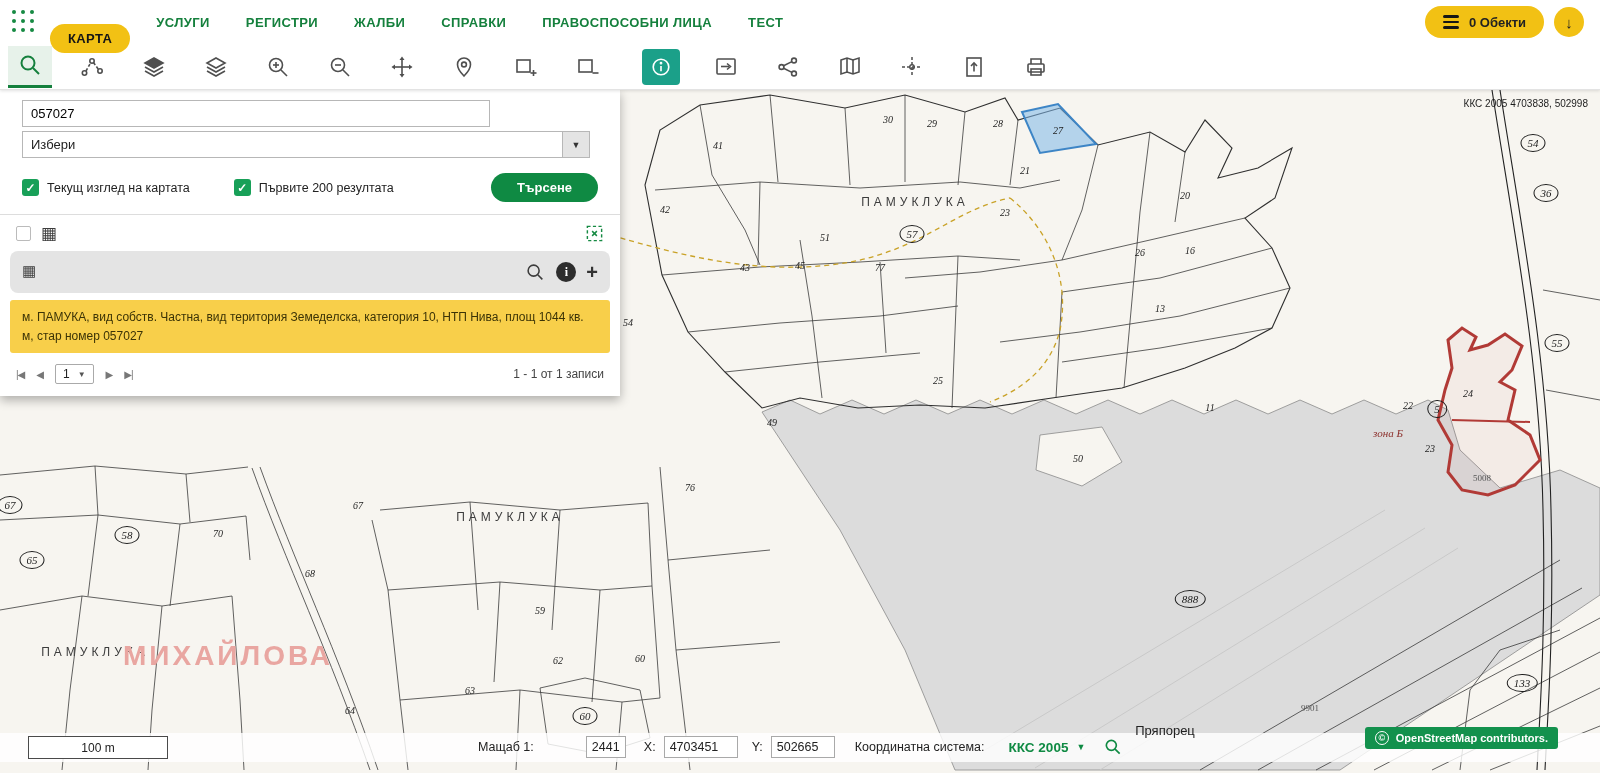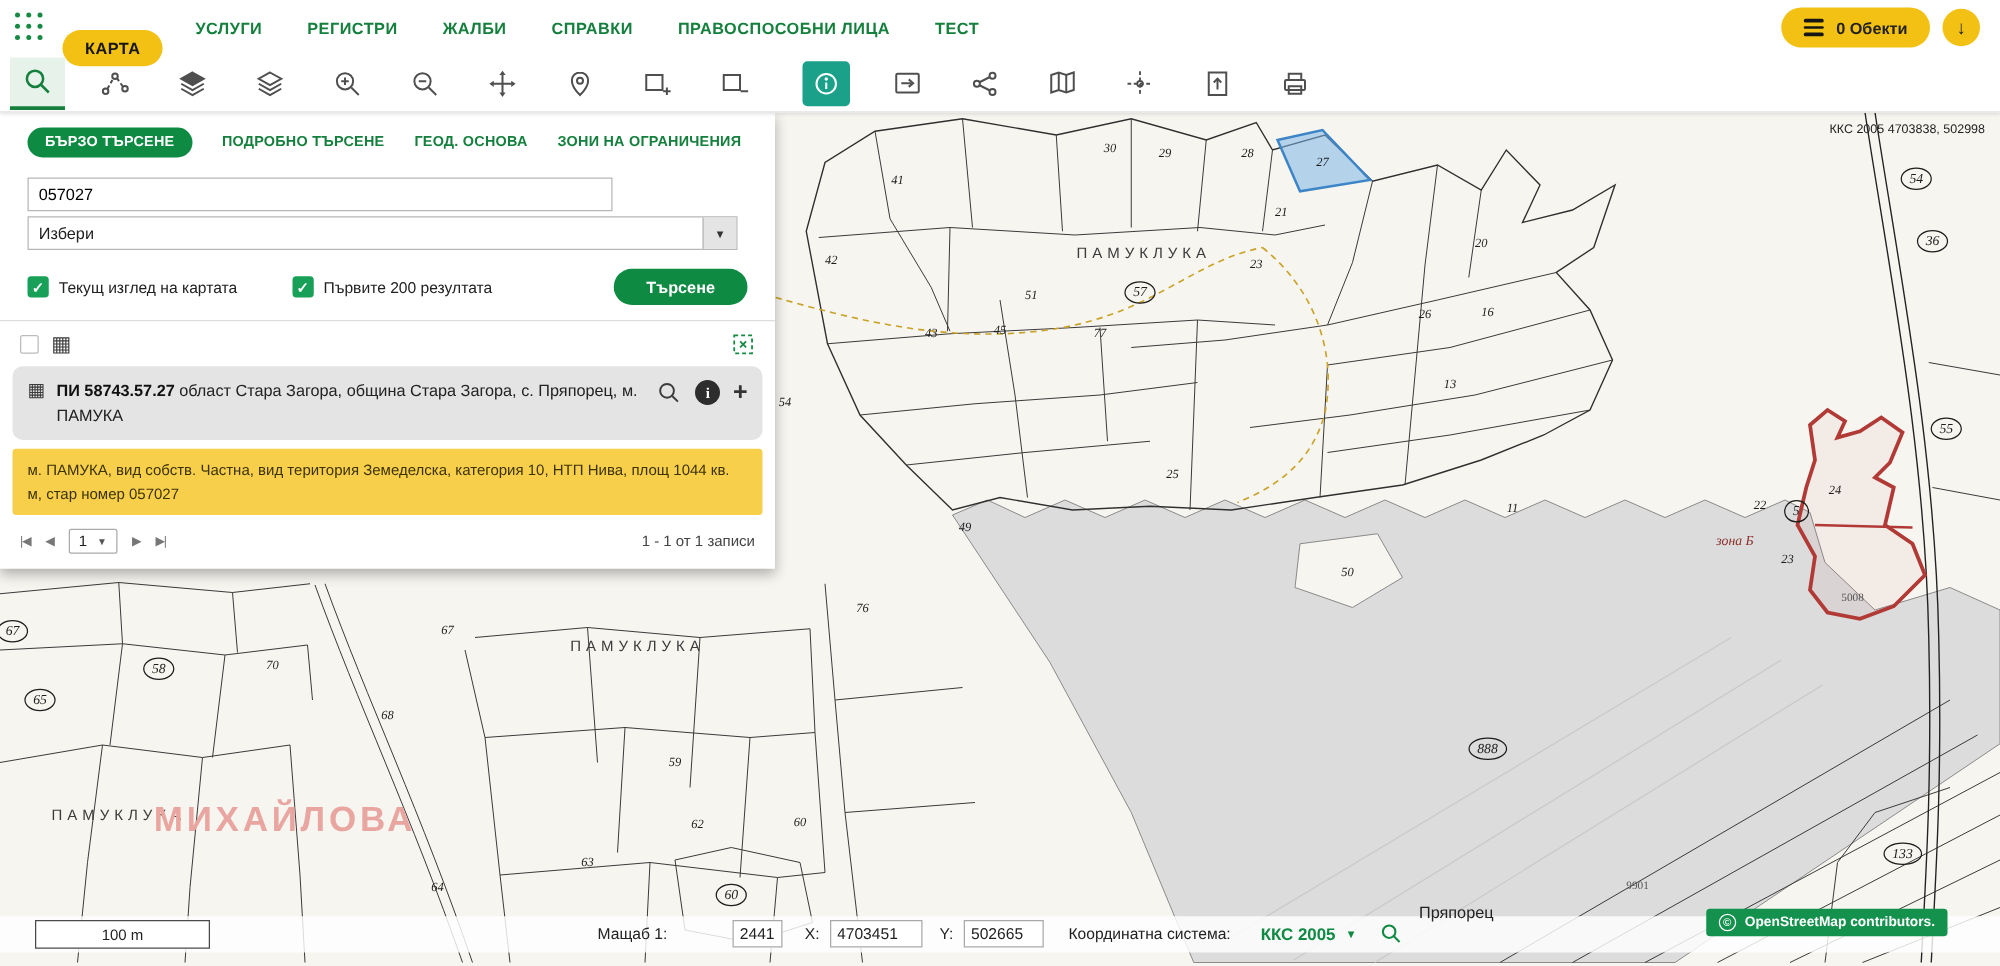--- a/index.html
+++ b/index.html
@@ -445,26 +445,20 @@
   <div class="tool">
     <svg width="24" height="24" viewBox="0 0 24 24" fill="none" stroke="#4f4f4f" stroke-width="1.6">
       <rect x="4" y="9" width="16" height="8" rx="1"></rect>
         <path d="M7,9 L7,4 L17,4 L17,9"></path>
         <rect x="7" y="14" width="10" height="6"></rect>
     </svg>
   </div>
 </div>
 
 <aside class="panel">
-  <div class="tabs">
-    <span class="tab active">БЪРЗО ТЪРСЕНЕ</span>
-    <span class="tab">ПОДРОБНО ТЪРСЕНЕ</span>
-    <span class="tab">ГЕОД. ОСНОВА</span>
-    <span class="tab">ЗОНИ НА ОГРАНИЧЕНИЯ</span>
-  </div>
 
   <input class="search-input" value="057027" style="">
 
   <div class="select">
     <span>Избери</span>
     <span class="select-btn">▼</span>
   </div>
 
   <div class="opts-row">
     <span class="cb">✓</span>
@@ -485,23 +479,20 @@
       <svg width="19" height="19" viewBox="0 0 24 24" fill="none" stroke="#168a43" stroke-width="1.8">
         <rect x="3" y="3" width="18" height="18" stroke-dasharray="4,3"></rect>
         <path d="M9,9 L15,15"></path>
           <path d="M15,9 L9,15"></path>
       </svg>
     </span>
   </div>
 
   <div class="result-card">
     <span class="grid-glyph" style="font-size:15px;margin-top:2px">▦</span>
-    <span class="result-text">
-      <b>ПИ 58743.57.27</b><span> област Стара Загора, община Стара Загора, с. Пряпорец, м. ПАМУКА</span>
-    </span>
     <span class="result-icons">
       <span class="ic-circle-search">
         <svg width="22" height="22" viewBox="0 0 24 24" fill="none" stroke="#3c3c3c" stroke-width="1.7">
           <circle cx="10.5" cy="10.5" r="6"></circle>
             <line x1="15" y1="15" x2="20" y2="20"></line>
         </svg>
       </span>
       <span class="ic-info-filled">i</span>
       <span class="ic-plus">+</span>
     </span>

